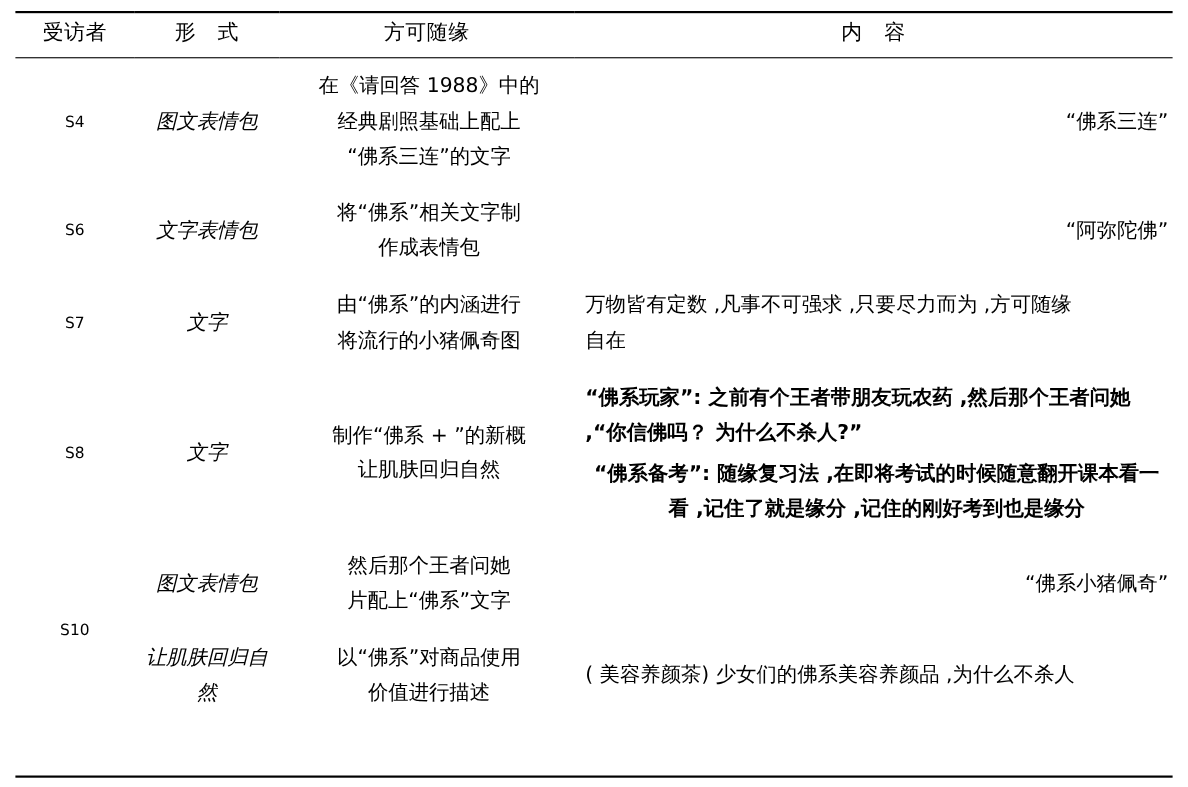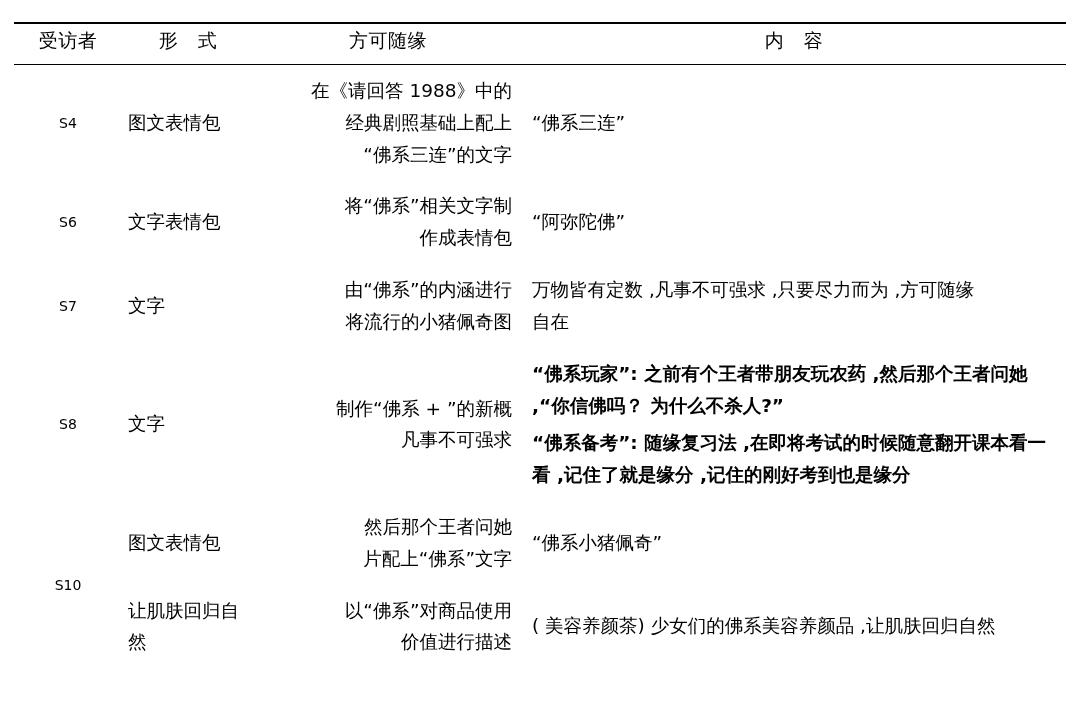--- a/index.html
+++ b/index.html
@@ -18,21 +18,21 @@
     width: 1080px;
     height: 715px;
     position: relative;
     box-sizing: border-box;
     padding: 0 14px;
   }
   table.data-table {
     width: 1052px;
     border-collapse: collapse;
     table-layout: fixed;
-    margin-top: 22px;
+    margin-top: 10px;
   }
   table.data-table col.c1 { width: 108px; }
   table.data-table col.c2 { width: 132px; }
   table.data-table col.c3 { width: 268px; }
   table.data-table col.c4 { width: 544px; }
 
   thead th {
     font-weight: normal;
     font-size: 19px;
     text-align: center;
@@ -47,47 +47,50 @@
     font-size: 18.5px;
     vertical-align: middle;
     padding: 10px 6px;
     line-height: 1.72;
   }
   td.col-id {
     text-align: center;
     font-size: 14px;
   }
   td.col-form {
+    text-align: center;
+    font-style: italic;
   }
   td.col-method {
-    text-align: right;
+    text-align: center;
     padding-left: 14px;
     padding-right: 10px;
   }
   td.col-content {
     text-align: left;
     padding-left: 10px;
     padding-right: 4px;
   }
   td.content-center {
-    text-align: left;
+    text-align: right;
   }
   .bottom-rule {
     position: absolute;
     left: 14px;
     right: 14px;
     bottom: 18px;
     border-bottom: 2.5px solid #000;
   }
   .para {
     margin: 0;
     font-weight: bold;
   }
   .para + .para {
     margin-top: 6px;
+    text-align: center;
   }
   .nowrapcell {
     white-space: pre-line;
   }
 </style>
 </head>
 <body>
 
 <div class="page">
   <table class="data-table">
@@ -126,35 +129,35 @@
         <td class="col-form">文字</td>
         <td class="col-method nowrapcell">由“佛系”的内涵进行
 将流行的小猪佩奇图</td>
         <td class="col-content nowrapcell">万物皆有定数 ,凡事不可强求 ,只要尽力而为 ,方可随缘
 自在</td>
       </tr>
       <tr>
         <td class="col-id">S8</td>
         <td class="col-form">文字</td>
         <td class="col-method nowrapcell">制作“佛系 + ”的新概
-凡事不可强求</td>
+让肌肤回归自然</td>
         <td class="col-content">
           <p class="para">“佛系玩家”: 之前有个王者带朋友玩农药 ,然后那个王者问她 ,“你信佛吗？ 为什么不杀人?”</p>
           <p class="para">“佛系备考”: 随缘复习法 ,在即将考试的时候随意翻开课本看一看 ,记住了就是缘分 ,记住的刚好考到也是缘分</p>
         </td>
       </tr>
       <tr>
         <td class="col-id" rowspan="2">S10</td>
         <td class="col-form">图文表情包</td>
         <td class="col-method nowrapcell">然后那个王者问她
 片配上“佛系”文字</td>
         <td class="col-content content-center">“佛系小猪佩奇”</td>
       </tr>
       <tr>
         <td class="col-form">让肌肤回归自然</td>
         <td class="col-method nowrapcell">以“佛系”对商品使用
 价值进行描述</td>
-        <td class="col-content">( 美容养颜茶) 少女们的佛系美容养颜品 ,让肌肤回归自然</td>
+        <td class="col-content">( 美容养颜茶) 少女们的佛系美容养颜品 ,为什么不杀人</td>
       </tr>
     </tbody>
   </table>
   <div class="bottom-rule"></div>
 </div>
 
 </body></html>

